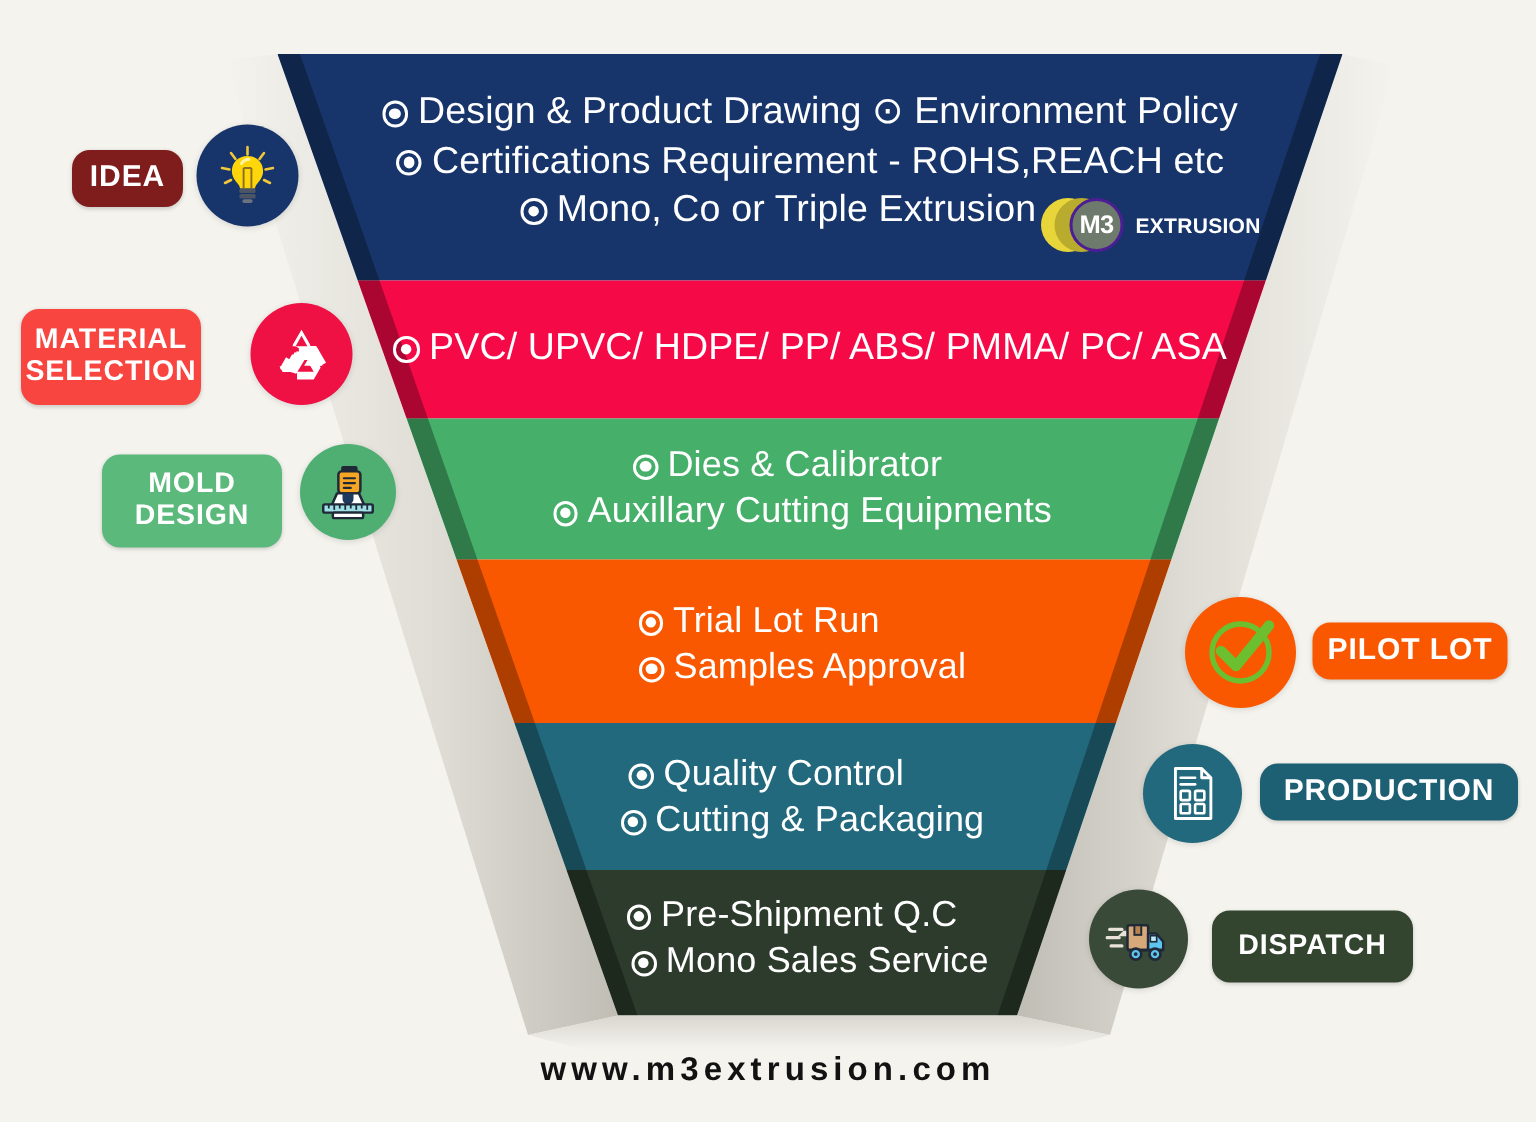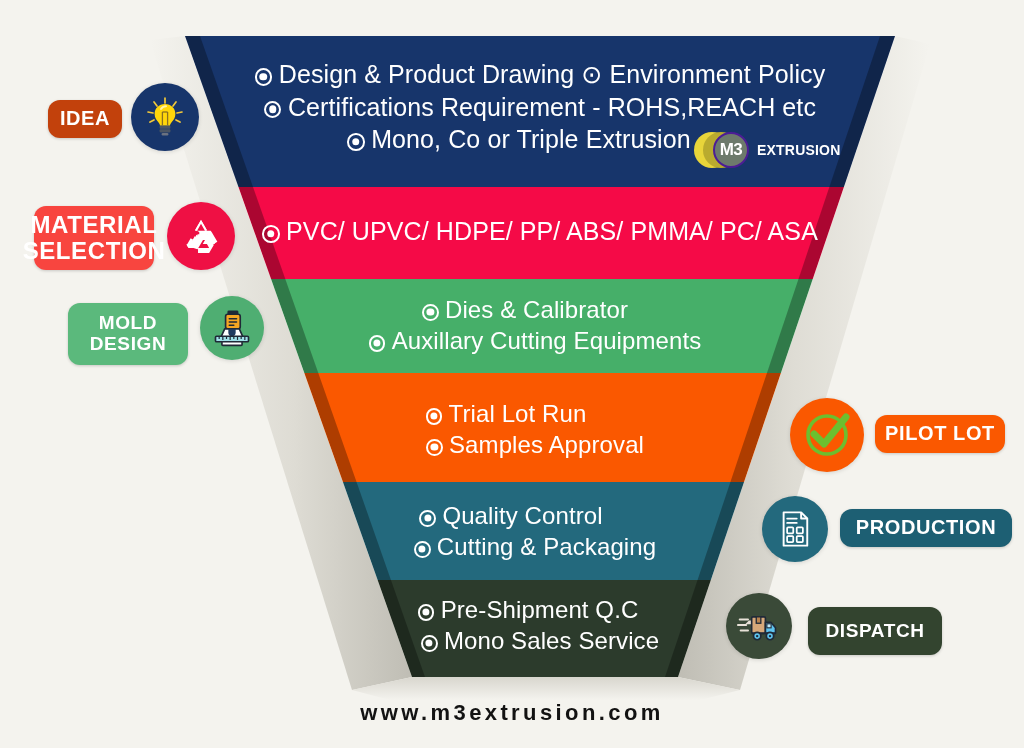--- a/index.html
+++ b/index.html
@@ -70,24 +70,24 @@
     box-shadow:0 1px 3px rgba(0,0,0,.18);
   }
   .circ{
     position:absolute;border-radius:50%;z-index:9;
     display:flex;align-items:center;justify-content:center;
     box-shadow:0 1px 4px rgba(0,0,0,.13);
   }
   .circ svg{display:block;}
 
   
-  #pill-idea{left:48px;top:100px;width:74px;height:38px;background:#c2410c;font-size:20px;align-items:center;}
+  #pill-idea{left:48px;top:100px;width:74px;height:38px;background:#7f1d1d;font-size:20px;align-items:center;}
   #circ-idea{left:131px;top:83px;width:68px;height:68px;background:#17356b;}
   
-  #pill-material{left:14px;top:206px;width:120px;height:64px;background:#f8453f;font-size:24px;flex-direction:column;margin-left:20px;}
+  #pill-material{left:14px;top:206px;width:120px;height:64px;background:#f8453f;font-size:19px;flex-direction:column;}
   #circ-material{left:167px;top:202px;width:68px;height:68px;background:#ef1044;}
   
   #pill-mold{left:68px;top:303px;width:120px;height:62px;background:#5bb97c;font-size:19px;flex-direction:column;}
   #circ-mold{left:200px;top:296px;width:64px;height:64px;background:#4fae72;}
   
   #circ-pilot{left:790px;top:398px;width:74px;height:74px;background:#fa5800;}
   #pill-pilot{left:875px;top:415px;width:130px;height:38px;background:#fa5800;font-size:20px;}
   
   #circ-production{left:762px;top:496px;width:66px;height:66px;background:#23697d;}
   #pill-production{left:840px;top:509px;width:172px;height:38px;background:#1d5f73;font-size:20px;}

